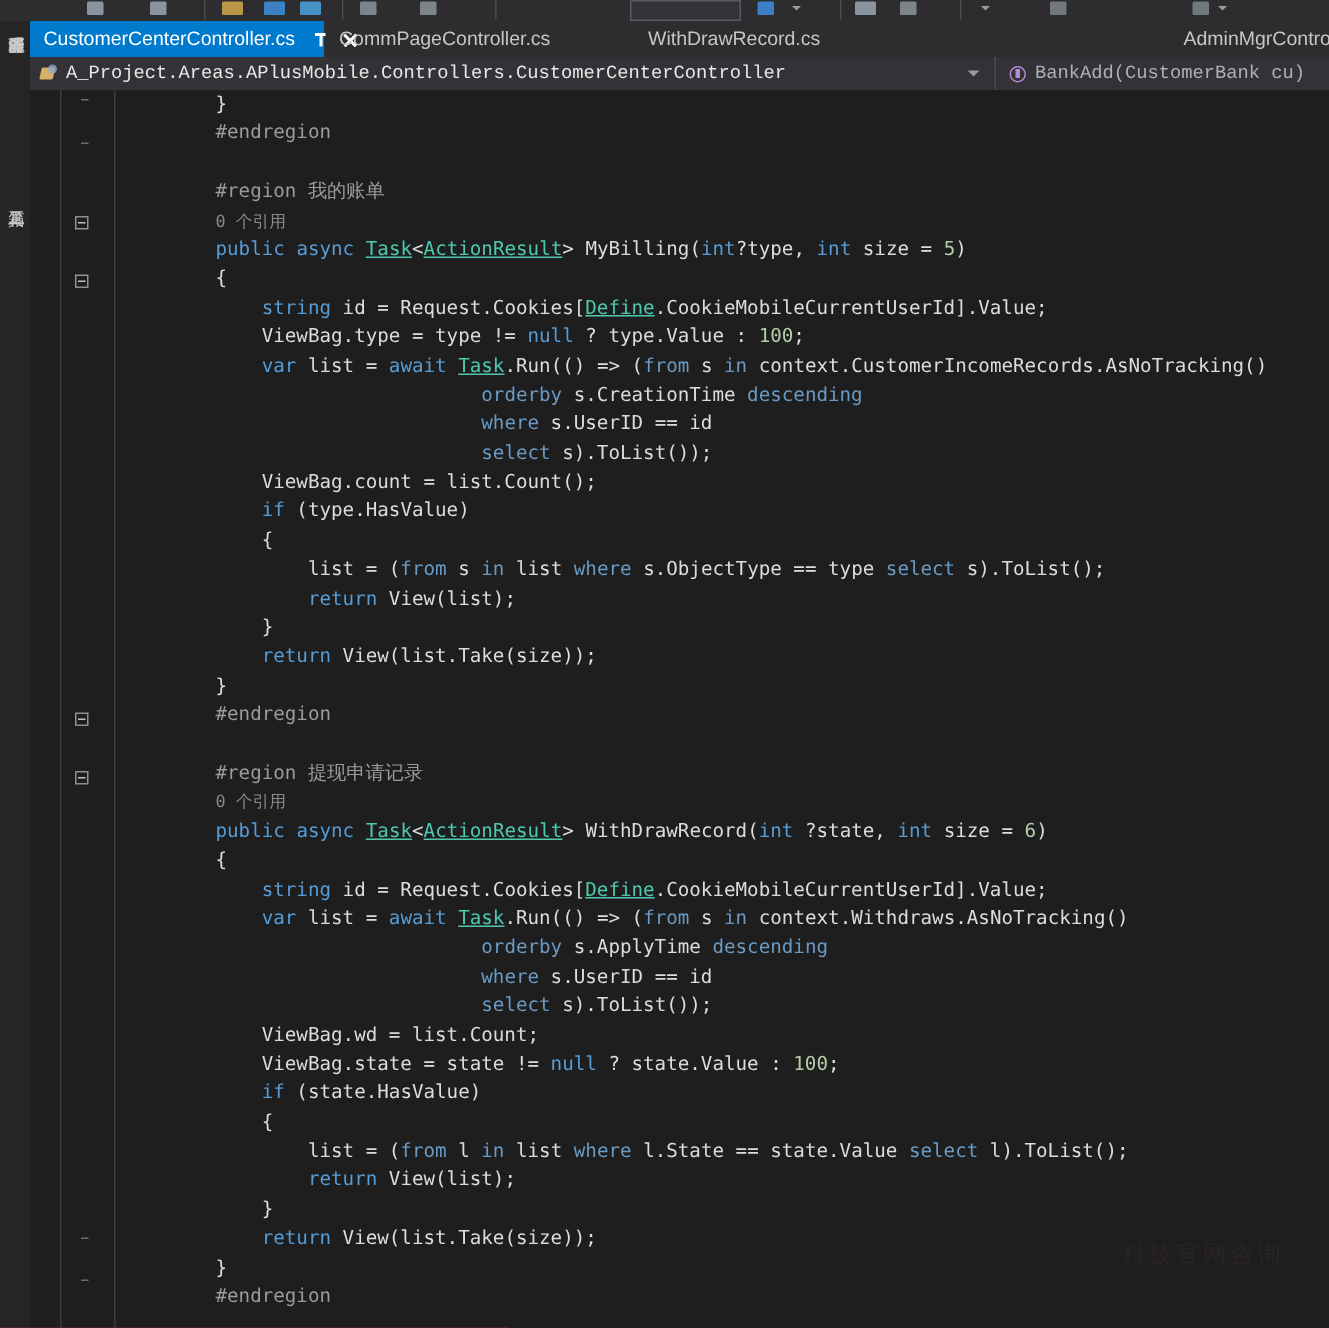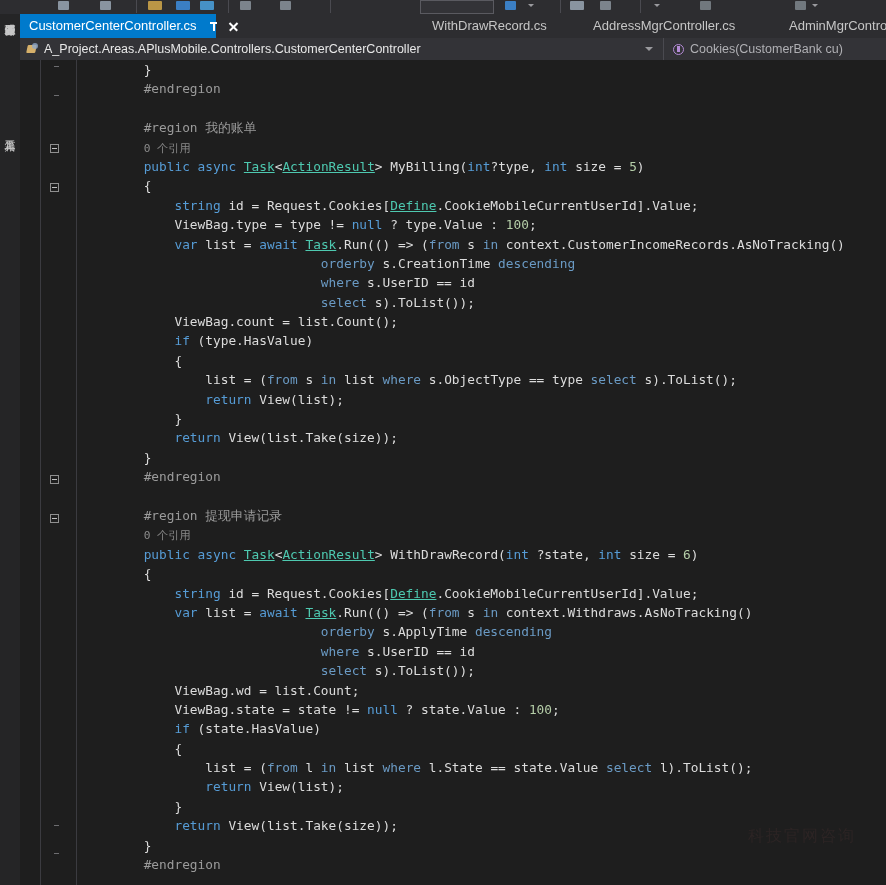--- a/index.html
+++ b/index.html
@@ -114,21 +114,21 @@
   }
   .close-icon::before { transform: rotate(45deg); }
   .close-icon::after  { transform: rotate(-45deg); }
 
   
   #navbar {
     position: absolute; left: 20px; top: 38px;
     width: 866px; height: 22px;
     background: #333337;
     border-bottom: 5px solid #737373;
-    display: flex; align-items: center;
+    display: flex; align-items: center; font-family: Liberation Mono, monospace;
   }
   #nav-left {
     display: flex; align-items: center;
     width: 625px; height: 22px; padding-left: 6px;
     box-sizing: border-box;
   }
   #nav-right {
     display: flex; align-items: center;
     height: 22px; padding-left: 8px;
     box-sizing: border-box;
@@ -307,40 +307,40 @@
     <div class="dock-tab" id="dock-server">服务器资源管理器</div>
     <div class="dock-tab" id="dock-toolbox">工具箱</div>
   </div>
 
   <div id="tabbar">
       <div class="tab active" style="left: 0px; width: 196px;">
         <span class="tab-label">CustomerCenterController.cs</span>
         <span class="pin-icon"></span>
         <span class="close-icon"></span>
       </div>
+      <div class="tab" style="left: 197px; width: 153px;">
+        <span class="tab-label">CommPageController.cs</span>
+      </div>
       <div class="tab" style="left: 403px; width: 118px;">
         <span class="tab-label">WithDrawRecord.cs</span>
-      </div>
-      <div class="tab" style="left: 564px; width: 158px;">
-        <span class="tab-label">AddressMgrController.cs</span>
       </div>
       <div class="tab" style="left: 760px; width: 150px;">
         <span class="tab-label">AdminMgrController.cs</span>
       </div>
     </div>
 
   <div id="navbar">
     <div id="nav-left">
       <span class="class-icon"></span>
       <span class="nav-text">A_Project.Areas.APlusMobile.Controllers.CustomerCenterController</span>
     </div>
     <div class="nav-caret"></div>
     <div id="nav-right">
       <span class="method-icon"></span>
-      <span class="nav-text dim">Cookies(CustomerBank cu)</span>
+      <span class="nav-text dim">BankAdd(CustomerBank cu)</span>
     </div>
   </div>
 
   <div id="editor">
     <div id="margin"></div>
     <div id="left-rule"></div>
     <div id="outline-col">
         <div class="outline-box" style="top: 84px;"></div>
         <div class="outline-box" style="top: 123px;"></div>
         <div class="outline-box" style="top: 415px;"></div>

